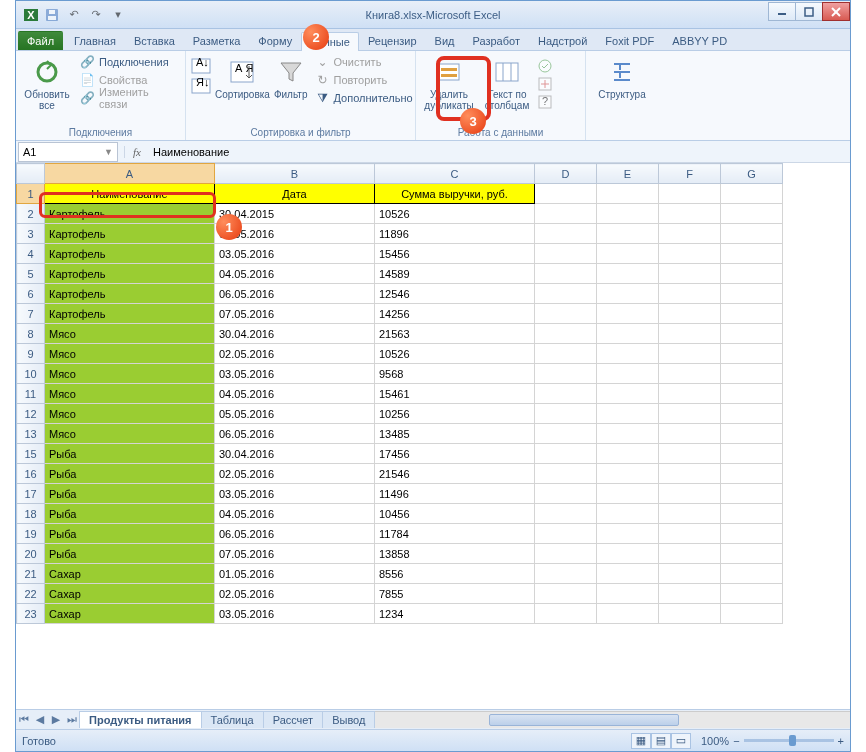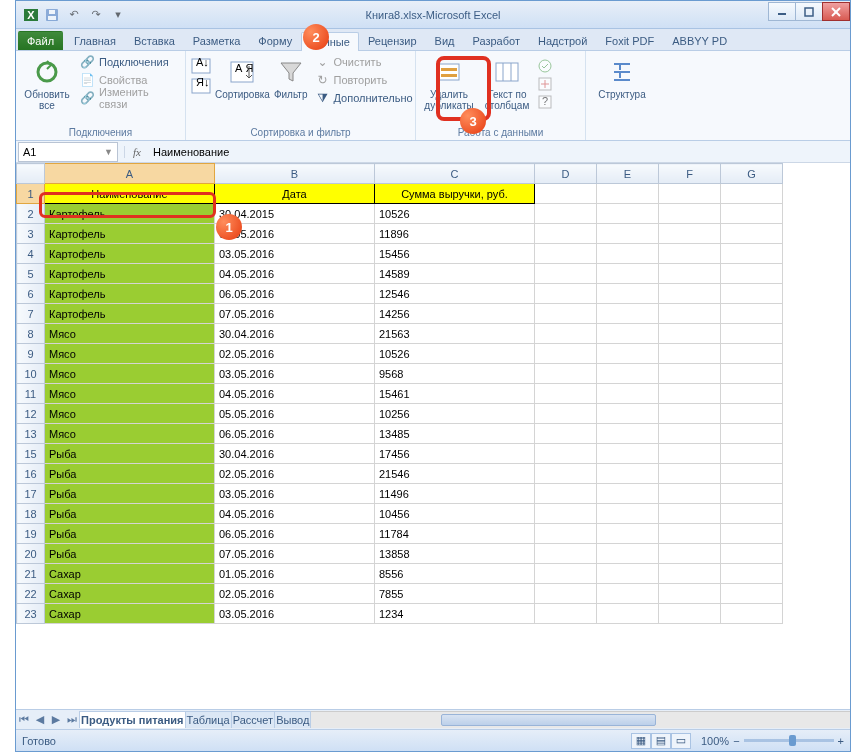--- a/index.html
+++ b/index.html
@@ -49,21 +49,21 @@
 td{padding:0 4px}
 .hdr-row td{background:#ffff00;text-align:center;font-weight:normal;border:1px solid #000}
 .name-cell{background:#9acd32;border:1px solid #000;padding-left:4px}
 .data-cell{text-align:left;border:1px solid #000}
 .callout{position:absolute;display:flex;align-items:center;justify-content:center;border-radius:50%;width:26px;height:26px;color:#fff;font-weight:bold;font-size:13px;z-index:20;pointer-events:none}
 .callout.red{background:radial-gradient(circle at 30% 30%,#ff8d5c,#e63a0f)}
 .red-outline{position:absolute;border:3px solid #e03020;border-radius:6px;pointer-events:none;z-index:15}
 .red-outline.thick{border-width:4px;border-radius:8px}
 .sheet-tabs{height:20px;background:#e6eef8;border-top:1px solid #b9cde6;display:flex;align-items:center;font-size:10px}
 .navbtn{width:16px;height:16px;display:flex;align-items:center;justify-content:center;cursor:pointer;color:#5c7aa0}
-.stab{padding:2px 1px;background:#fff;border:1px solid #b9cde6;border-bottom:none;margin-left:-1px;cursor:pointer;color:#3b5b82}
+.stab{padding:2px 9px;background:#fff;border:1px solid #b9cde6;border-bottom:none;margin-left:-1px;cursor:pointer;color:#3b5b82}
 .stab.active{background:#fff;font-weight:bold}
 .stab.inactive{background:#dbe7f5}
 .statusbar{height:22px;background:linear-gradient(#e6eef8,#cfe0f5);border-top:1px solid #b9cde6;display:flex;align-items:center;justify-content:space-between;padding:0 6px;color:#3b5b82;font-size:10px}
 .zoom{display:flex;align-items:center;gap:4px}
 .zslider{width:90px;height:3px;background:#a9c3e3;position:relative}
 .zslider::after{content:"";position:absolute;left:50%;top:-4px;width:7px;height:11px;background:#6a9bd0;border-radius:2px}
 .view-btns{display:flex;gap:0;margin-right:6px}
 .view-btn{width:20px;height:16px;border:1px solid #a9c3e3;background:#eef4fb;cursor:pointer;display:flex;align-items:center;justify-content:center}
 .hscroll{height:17px;background:#e8e8e8;border-top:1px solid #ccc;position:relative}
 .hscroll .thumb{position:absolute;left:24%;width:40%;top:2px;bottom:2px;background:linear-gradient(#d8e3f2,#bcd0ea);border:1px solid #99b4d8;border-radius:2px}

